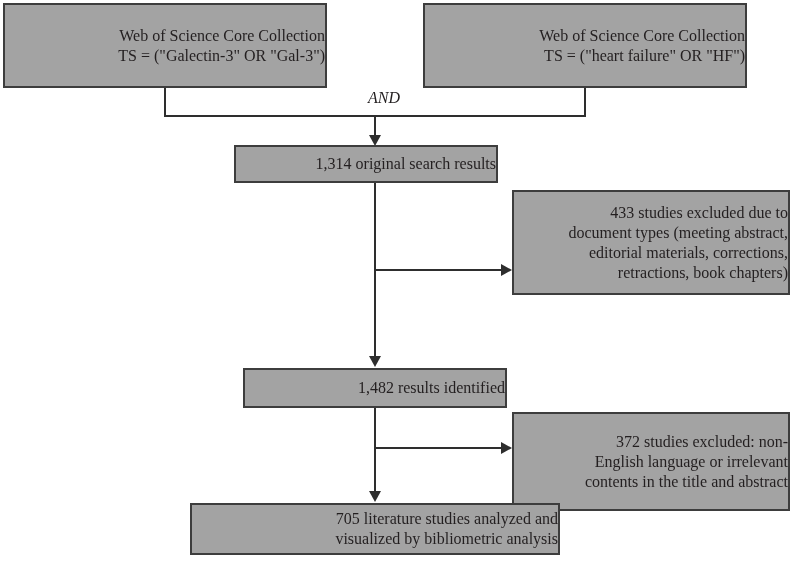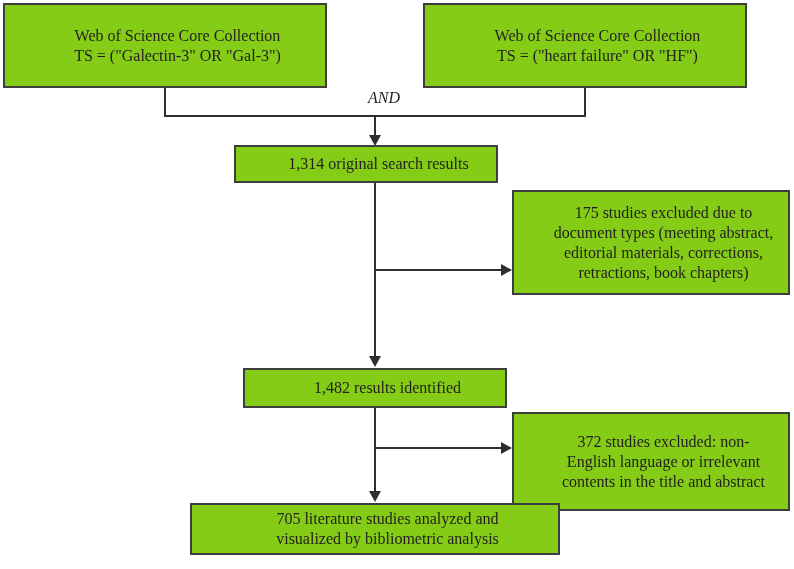--- a/index.html
+++ b/index.html
@@ -15,25 +15,25 @@
     font-family: "Liberation Serif", "DejaVu Serif", serif;
     color: #231f20;
     font-size: 16px;
     line-height: 20px;
     overflow: hidden;
   }
   .box {
     position: absolute;
     box-sizing: border-box;
     border: 2px solid #3d3d3d;
-    background: #84cc16;
+    background: #a3a3a3;
     display: flex;
     align-items: center;
     justify-content: center;
-    text-align: center;
+    text-align: right;
     padding-left: 25px;
   }
   .box span {
     display: block;
     width: 100%;
     white-space: pre-line;
   }
   .lbl {
     position: absolute;
     text-align: center;
@@ -109,21 +109,21 @@
     <span>1,314 original search results</span>
   </div>
 
   <div class="line" id="stem-2"></div>
   <div class="arrowhead-down" id="head-2"></div>
 
   <div class="line" id="branch-1"></div>
   <div class="arrowhead-right" id="branch-head-1"></div>
 
   <div class="box" id="box-excluded-doc">
-    <span>175 studies excluded due to
+    <span>433 studies excluded due to
 document types (meeting abstract,
 editorial materials, corrections,
 retractions, book chapters)</span>
   </div>
 
   <div class="box" id="box-identified">
     <span>1,482 results identified</span>
   </div>
 
   <div class="line" id="stem-3"></div>

